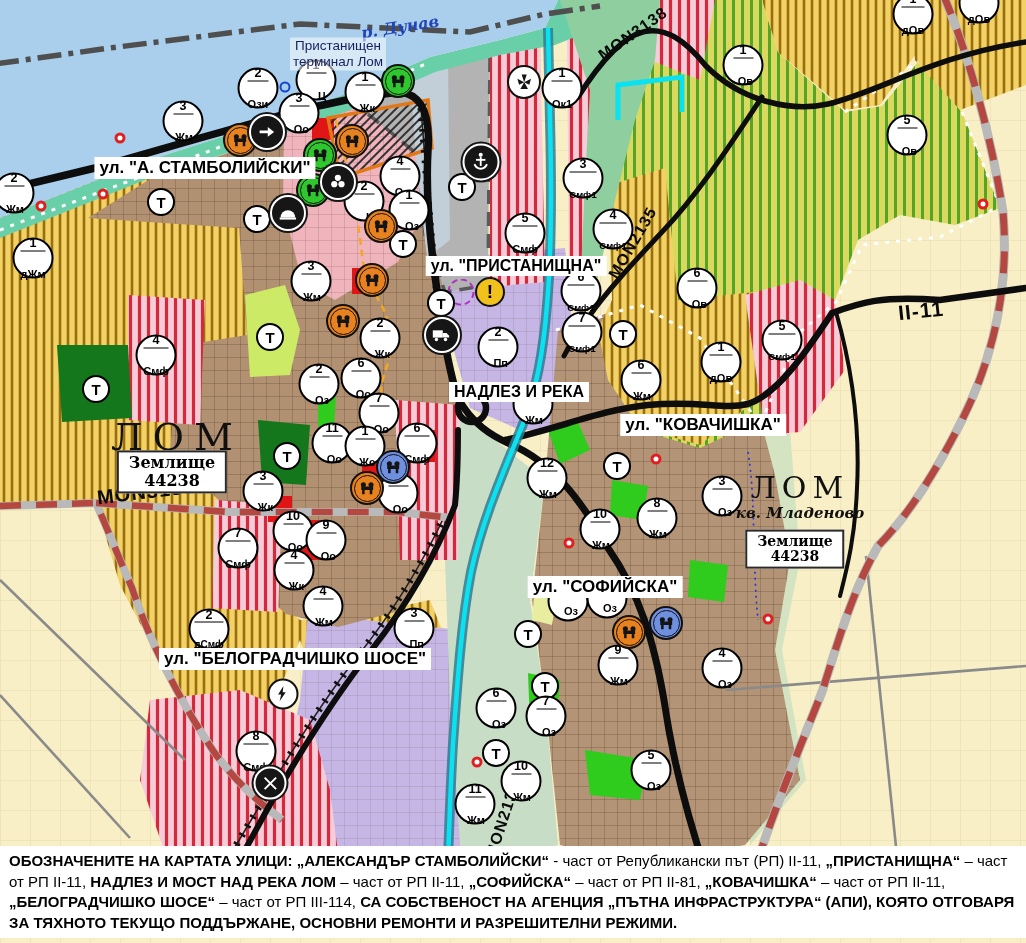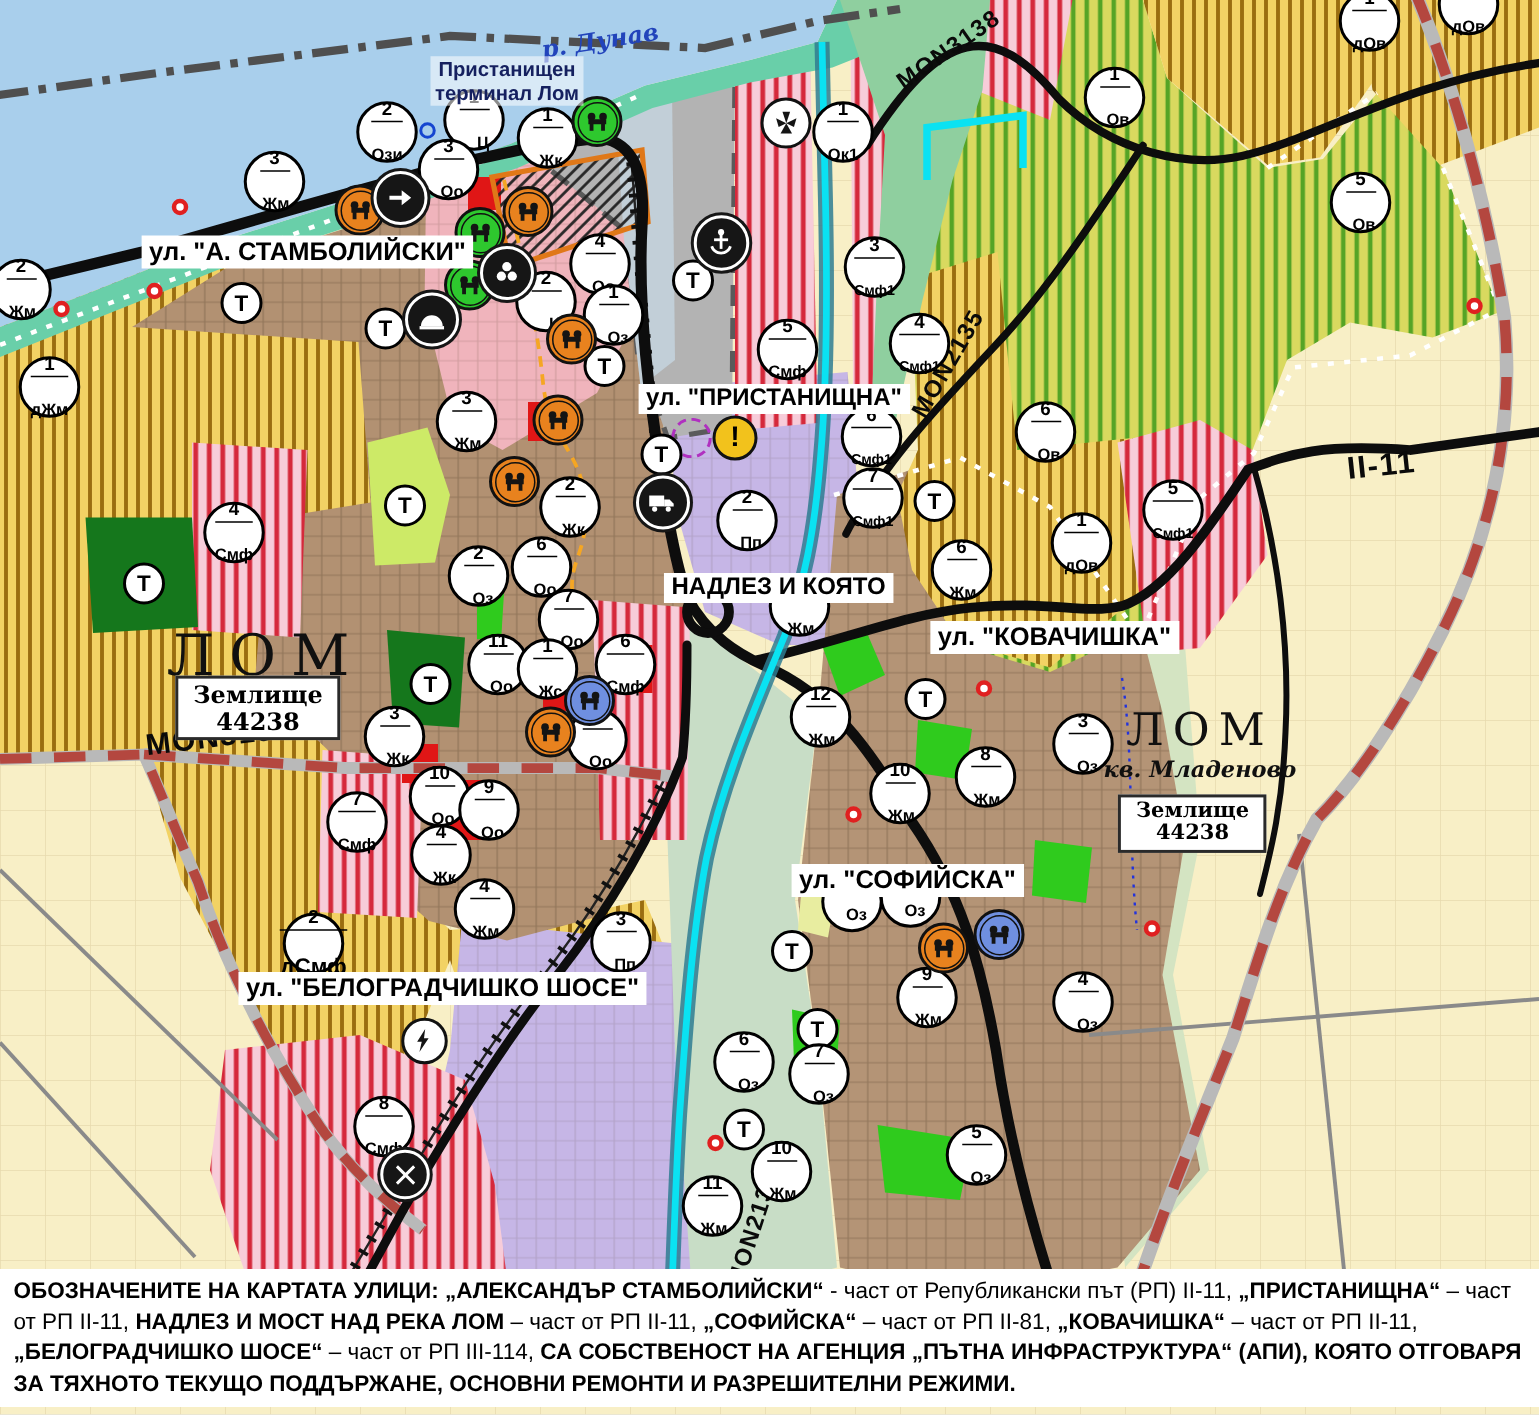--- a/index.html
+++ b/index.html
@@ -36,21 +36,21 @@
           font-weight:bold;padding:1px 5px;white-space:nowrap;z-index:40;}
   
   .rlabel{position:absolute;color:#0a0a0a;font-weight:bold;white-space:nowrap;z-index:25;letter-spacing:1px;}
   
   .city-main{font-family:"DejaVu Serif",serif;color:#101010;white-space:nowrap;z-index:24;position:absolute;transform:translate(-50%,-50%);}
   .city-sub{font-family:"DejaVu Serif",serif;font-style:italic;font-weight:bold;color:#101010;white-space:nowrap;z-index:24;position:absolute;transform:translate(-50%,-50%);}
   .reg-box{position:absolute;transform:translate(-50%,-50%);background:#fff;border:2px solid #2a2a2a;
            font-family:"DejaVu Serif",serif;font-weight:bold;text-align:center;line-height:1.1;
            padding:2px 10px;z-index:40;white-space:nowrap;}
   .terminal-label{position:absolute;transform:translate(-50%,-50%);text-align:center;
-           color:#15205f;font-weight:bold;font-size:13.5px;line-height:1.15;z-index:40;
+           color:#15205f;font-weight:normal;font-size:13.5px;line-height:1.15;z-index:40;
            background:rgba(255,255,255,0.55);padding:1px 3px;white-space:nowrap;}
   .river-label{position:absolute;transform:translate(-50%,-50%) rotate(-9deg);color:#2244bb;
            font-family:"DejaVu Serif",serif;font-style:italic;font-weight:bold;font-size:16px;z-index:24;white-space:nowrap;}
   
   #caption{position:absolute;left:0;right:0;top:846px;height:92px;background:#fff;z-index:50;
            padding:5px 9px;box-sizing:border-box;font-size:15px;line-height:1.38;color:#000;
            font-family:"Liberation Sans",sans-serif;}
   #caption .b{font-weight:bold;}
 </style>
 </head>
@@ -198,21 +198,21 @@
     <path d="M548,28 L550,120 C552,200 551,260 547,305 C543,355 536,390 523,424 C505,468 482,520 471,572 C461,624 457,688 453,744 C450,794 449,838 447,885" stroke="#2e7d92" stroke-width="10" fill="none" opacity="0.85"></path>
     <path d="M548,28 L550,120 C552,200 551,260 547,305 C543,355 536,390 523,424 C505,468 482,520 471,572 C461,624 457,688 453,744 C450,794 449,838 447,885" stroke="#0ae2f2" stroke-width="4.5" fill="none"></path>
     <polyline points="618,120 618,85 682,77 682,112" stroke="#0ae2f2" stroke-width="5" fill="none"></polyline>
 
     <path d="M-5,64 L110,48 L300,24 L470,32 L545,14 L600,6" stroke="#4f4f4f" stroke-width="5.5" stroke-dasharray="24 7 5 7" fill="none"></path>
   </svg>
 
   <div id="label-layer">
       <div class="slabel" style="left: 205px; top: 168px; font-size: 17px;">ул. "А. СТАМБОЛИЙСКИ"</div>
       <div class="slabel" style="left: 516px; top: 266px; font-size: 16px;">ул. "ПРИСТАНИЩНА"</div>
-      <div class="slabel" style="left: 519px; top: 392px; font-size: 16px;">НАДЛЕЗ И КОЯТО</div>
+      <div class="slabel" style="left: 519px; top: 392px; font-size: 16px;">НАДЛЕЗ И РЕКА</div>
       <div class="slabel" style="left: 703px; top: 425px; font-size: 17px;">ул. "КОВАЧИШКА"</div>
       <div class="slabel" style="left: 605px; top: 587px; font-size: 17px;">ул. "СОФИЙСКА"</div>
       <div class="slabel" style="left: 295px; top: 659px; font-size: 17px;">ул. "БЕЛОГРАДЧИШКО ШОСЕ"</div>
       <div class="rlabel" style="left: 146px; top: 492px; font-size: 20px; transform: translate(-50%, -50%) rotate(-7deg);">MON3139</div>
       <div class="rlabel" style="left: 633px; top: 34px; font-size: 16px; transform: translate(-50%, -50%) rotate(-35deg);">MON3138</div>
       <div class="rlabel" style="left: 633px; top: 243px; font-size: 16px; transform: translate(-50%, -50%) rotate(-60deg);">MON2135</div>
       <div class="rlabel" style="left: 503px; top: 820px; font-size: 16px; transform: translate(-50%, -50%) rotate(-72deg);">MON2136</div>
       <div class="rlabel" style="left: 921px; top: 311px; font-size: 21px; transform: translate(-50%, -50%) rotate(-6deg);">II-11</div>
       <div class="city-main" style="left: 177px; top: 437px; font-size: 38px; letter-spacing: 10px;">ЛОМ</div>
       <div class="city-main" style="left: 800px; top: 487px; font-size: 30px; letter-spacing: 6px;">ЛОМ</div>
@@ -411,21 +411,21 @@
       <div class="zmark" style="left: 238px; top: 548px;">
         <div class="num">7</div>
         <div class="code">Смф</div>
       </div>
       <div class="zmark" style="left: 323px; top: 606px;">
         <div class="num">4</div>
         <div class="code">Жм</div>
       </div>
       <div class="zmark" style="left: 209px; top: 629px;">
         <div class="num">2</div>
-        <div class="code" style="font-size: 15px;">дСмф</div>
+        <div class="code" style="font-size: 10px;">дСмф</div>
       </div>
       <div class="zmark" style="left: 414px; top: 628px;">
         <div class="num">3</div>
         <div class="code">Пп</div>
       </div>
       <div class="zmark" style="left: 256px; top: 751px;">
         <div class="num">8</div>
         <div class="code">Смф</div>
       </div>
       <div class="zmark" style="left: 618px; top: 665px;">

